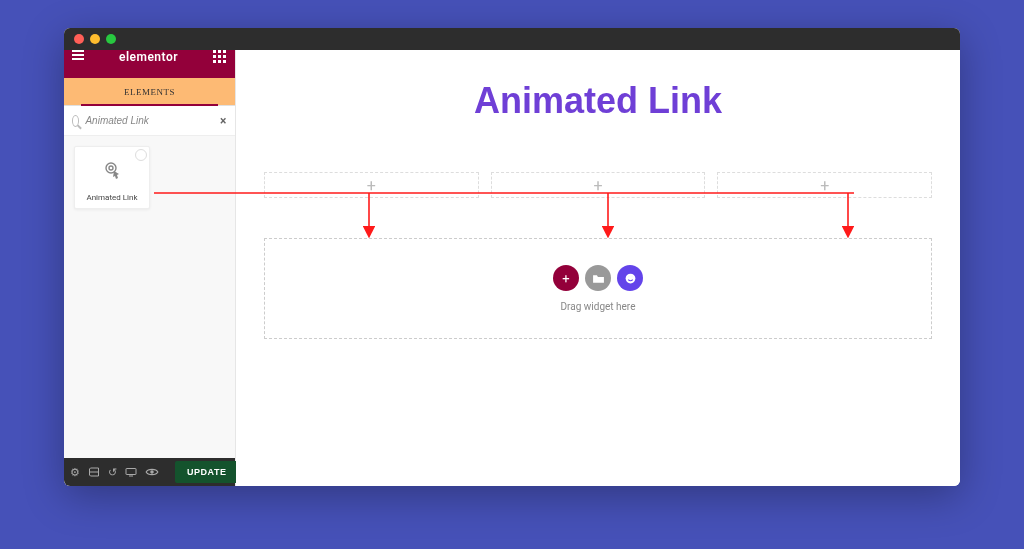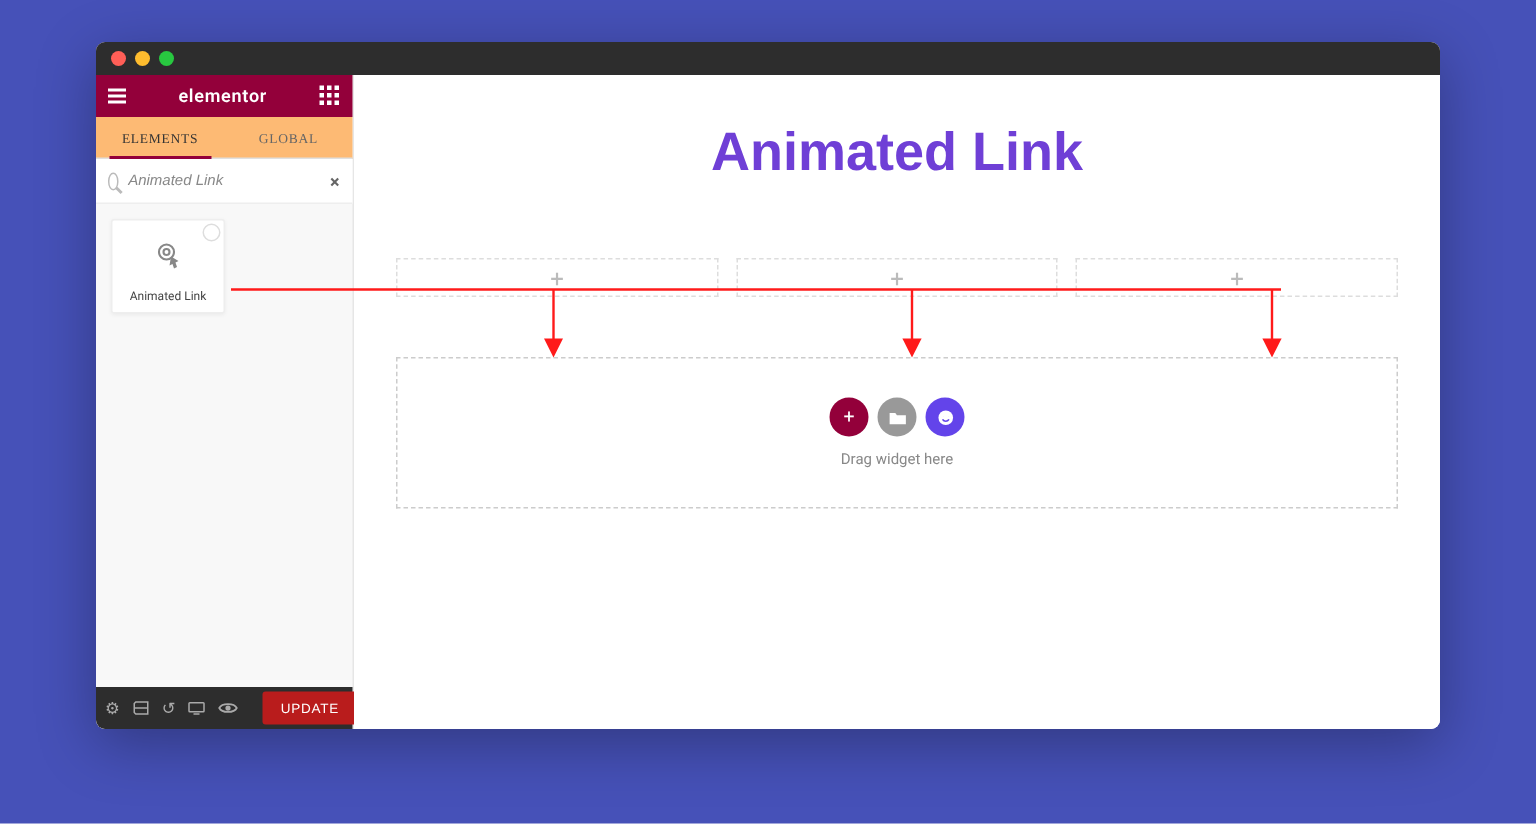--- a/index.html
+++ b/index.html
@@ -43,21 +43,21 @@
   width: 172px;
   background: #f8f8f8;
   border-right: 1px solid #e6e6e6;
   display: flex;
   flex-direction: column;
 }
 .sb-header {
   height: 28px;
   background: #93003a;
   display: flex;
-  align-items: center;
+  align-items: flex-start;
   padding: 0 8px;
   color: #fff;
 }
 .sb-burger { cursor: pointer; display:flex; flex-direction:column; gap:2px; }
 .sb-burger span { width:12px; height:2px; background:#fff; display:block; }
 .sb-title { flex:1; text-align:center; font-size:12px; font-weight:600; letter-spacing:.5px; }
 .sb-grid {
   width:14px; height:14px; cursor:pointer;
   display:grid; grid-template-columns:repeat(3,3px); grid-template-rows:repeat(3,3px); gap:2px;
 }
@@ -90,21 +90,21 @@
   position:absolute; top:2px; right:2px; width:12px; height:12px; border:1px solid #ddd; border-radius:50%;
 }
 .widget-card .wicon { margin-bottom:8px; }
 .widget-card .wlabel { font-size:8px; color:#444; text-align:center; }
 .sb-footer {
   height:28px; background:#2d2d2d; display:flex; align-items:center; padding:0 6px; gap:8px;
 }
 .sb-footer .ficon { width:14px; height:14px; color:#aaa; cursor:pointer; display:flex; align-items:center; justify-content:center; font-size:11px; }
 .sb-footer .spacer { flex:1; }
 .update-btn {
-  background:#b91c1c; color:#fff; font-size:9px; font-weight:400; letter-spacing:.5px;
+  background:#14532d; color:#fff; font-size:9px; font-weight:700; letter-spacing:.5px;
   padding:6px 12px; border:none; cursor:pointer; border-radius:2px;
 }
 .update-caret {
   width:18px; height:24px; background:#39b54a; margin-left:1px; color:#fff;
   display:flex; align-items:center; justify-content:center; font-size:8px; cursor:pointer; border-radius:2px;
 }
 .collapse-handle {
   position:absolute; left:172px; top:50%; transform:translateY(-50%);
   width:10px; height:40px; background:#f0f0f0; border:1px solid #ddd; border-left:none;
   border-radius:0 4px 4px 0; display:flex; align-items:center; justify-content:center;
@@ -164,21 +164,20 @@
             <i></i>
             <i></i>
             <i></i>
             <i></i>
             <i></i>
           </div>
       </div>
 
       <div class="sb-tabs">
         <div class="sb-tab active">ELEMENTS</div>
-        <div class="sb-tab">GLOBAL</div>
       </div>
 
       <div class="sb-search">
         <span class="mag"></span>
         <input type="text" placeholder="Animated Link" value="Animated Link" style="">
         <span class="clear">×</span>
       </div>
 
       <div class="sb-widgets">
         <div class="widget-card">

